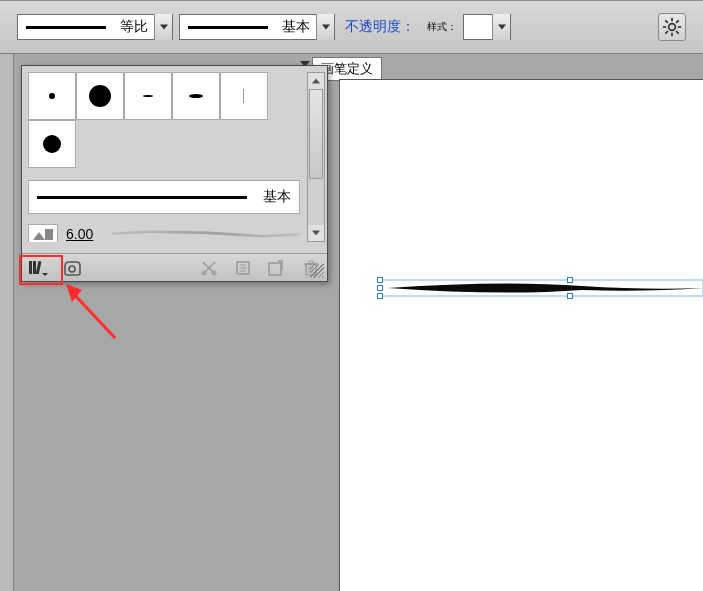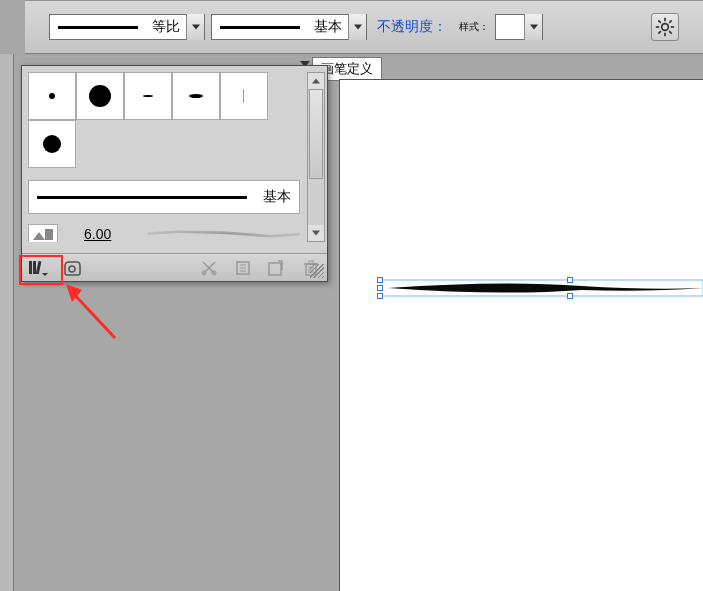--- a/index.html
+++ b/index.html
@@ -9,21 +9,21 @@
   font-family: "Microsoft YaHei", Arial, sans-serif;
   font-size: 13px;
   position: relative;
   overflow: hidden;
 }
 .toolbar {
   position: absolute; top: 0; left: 0; right: 0; height: 54px;
   background: linear-gradient(#d8d8d8,#c5c5c5);
   border-top: 1px solid #919191;
   border-bottom: 1px solid #7e7e7e;
-  display: flex; align-items: center; padding: 0 24px; gap: 6px; margin-left: 25px;
+  display: flex; align-items: center; padding: 0 17px; gap: 6px;
 }
 .line-combo {
   display: flex; align-items: center; height: 26px;
   background: #fff; border: 1px solid #6d6d6d;
 }
 .line-preview {
   width: 96px; height: 24px; display: flex; align-items: center; justify-content: center;
 }
 .line-preview .line { width: 80px; height: 3px; background: #000; }
 .line-label { padding: 0 6px; font-size: 14px; }
@@ -62,21 +62,21 @@
   width: 48px; height: 48px; background: #fff; border: 1px solid #aaa;
   display: flex; align-items: center; justify-content: center;
 }
 .brush-stroke {
   background: #fff; border: 1px solid #aaa; height: 34px; margin-top: 12px;
   display: flex; align-items: center; width: 272px;
 }
 .brush-stroke .sline { flex:1; height:3px; background:#000; margin:0 8px; }
 .brush-stroke .slabel { padding: 0 8px; font-size: 14px; }
 .stroke-prev {
-  display:flex; align-items:center; height:28px; margin-top:6px; width:272px;gap:18px;
+  display:flex; align-items:center; height:28px; margin-top:6px; width:272px;
 }
 .stroke-prev .thumb {
   width:30px; height:20px; background:#fff; border:1px solid #aaa;
   display:flex; align-items:center; justify-content:center; position:relative;
 }
 .stroke-prev .num { font-size:14px; margin-left:8px; text-decoration:underline; }
 .stroke-swash {
   flex:1; height:18px; margin-left:18px;
   background: radial-gradient(ellipse 90% 60% at 50% 50%, #999 0%, #bbb 50%, transparent 80%);
   border-radius: 50%;

